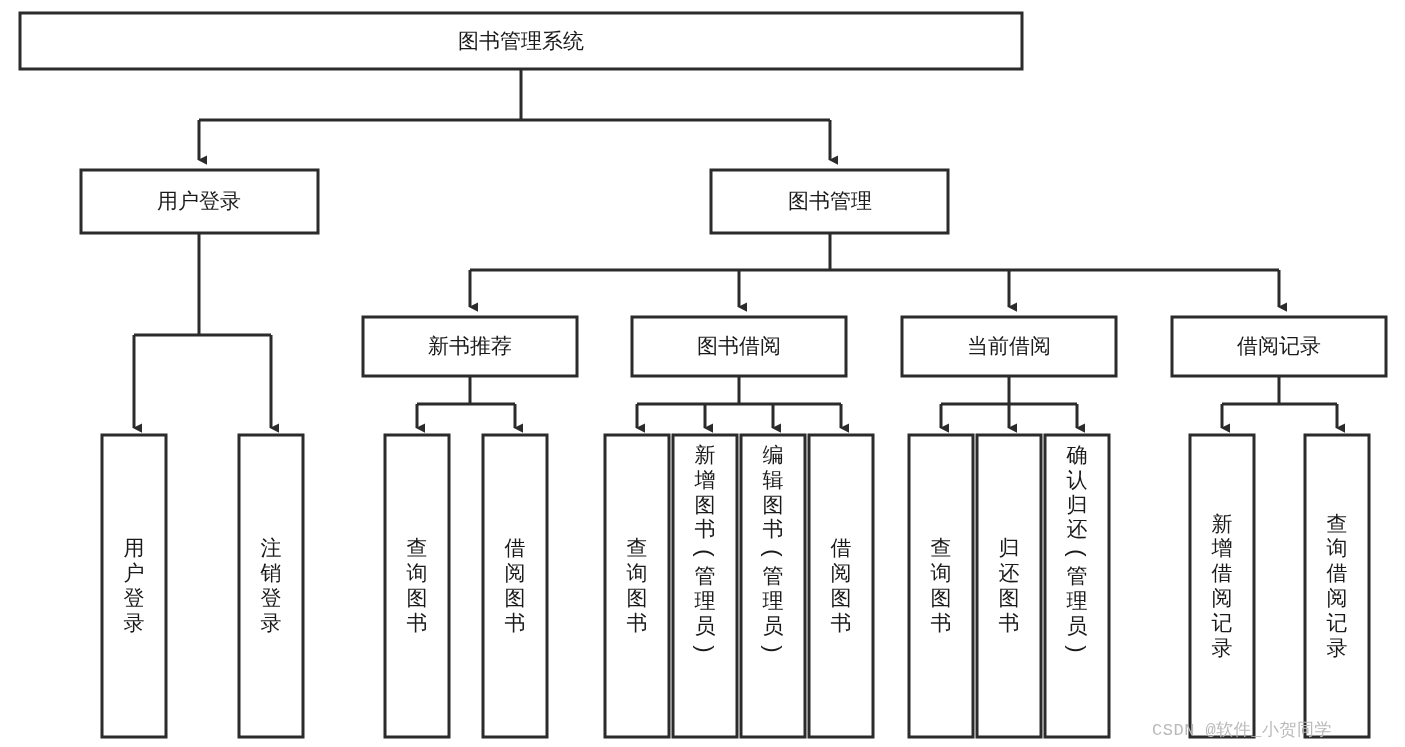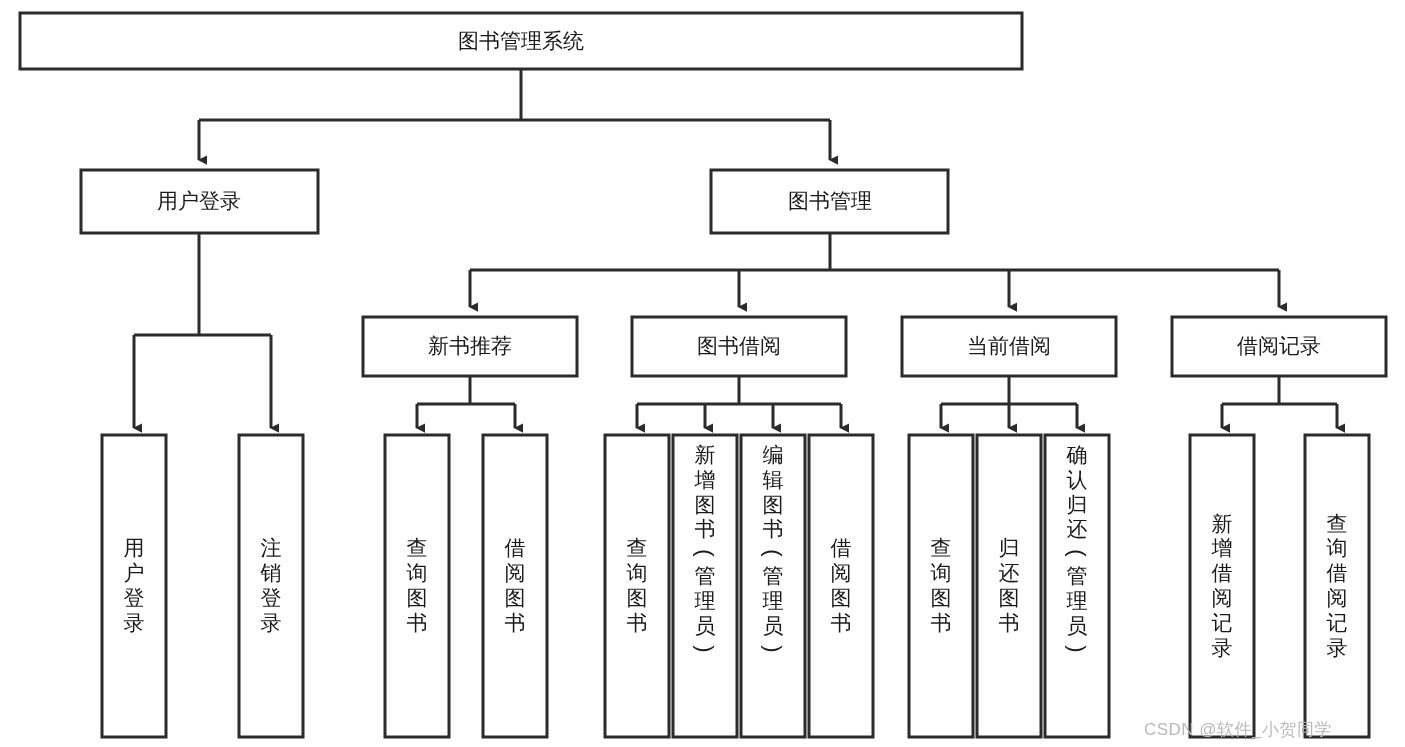--- a/index.html
+++ b/index.html
@@ -63,21 +63,21 @@
     text-align: center;
   }
   .vlabel span.rot {
     display: block;
     transform: rotate(90deg);
   }
   .watermark {
     position: absolute;
     right: 12px;
     bottom: 6px;
-    font-family: Liberation Sans, sans-serif;
+    font-family: Liberation Mono, monospace;
     font-size: 17px;
     color: #b9b9b9;
     letter-spacing: 0.5px;
     white-space: nowrap;
   }
 </style>
 </head>
 <body>
 
 <div id="diagram-root">

